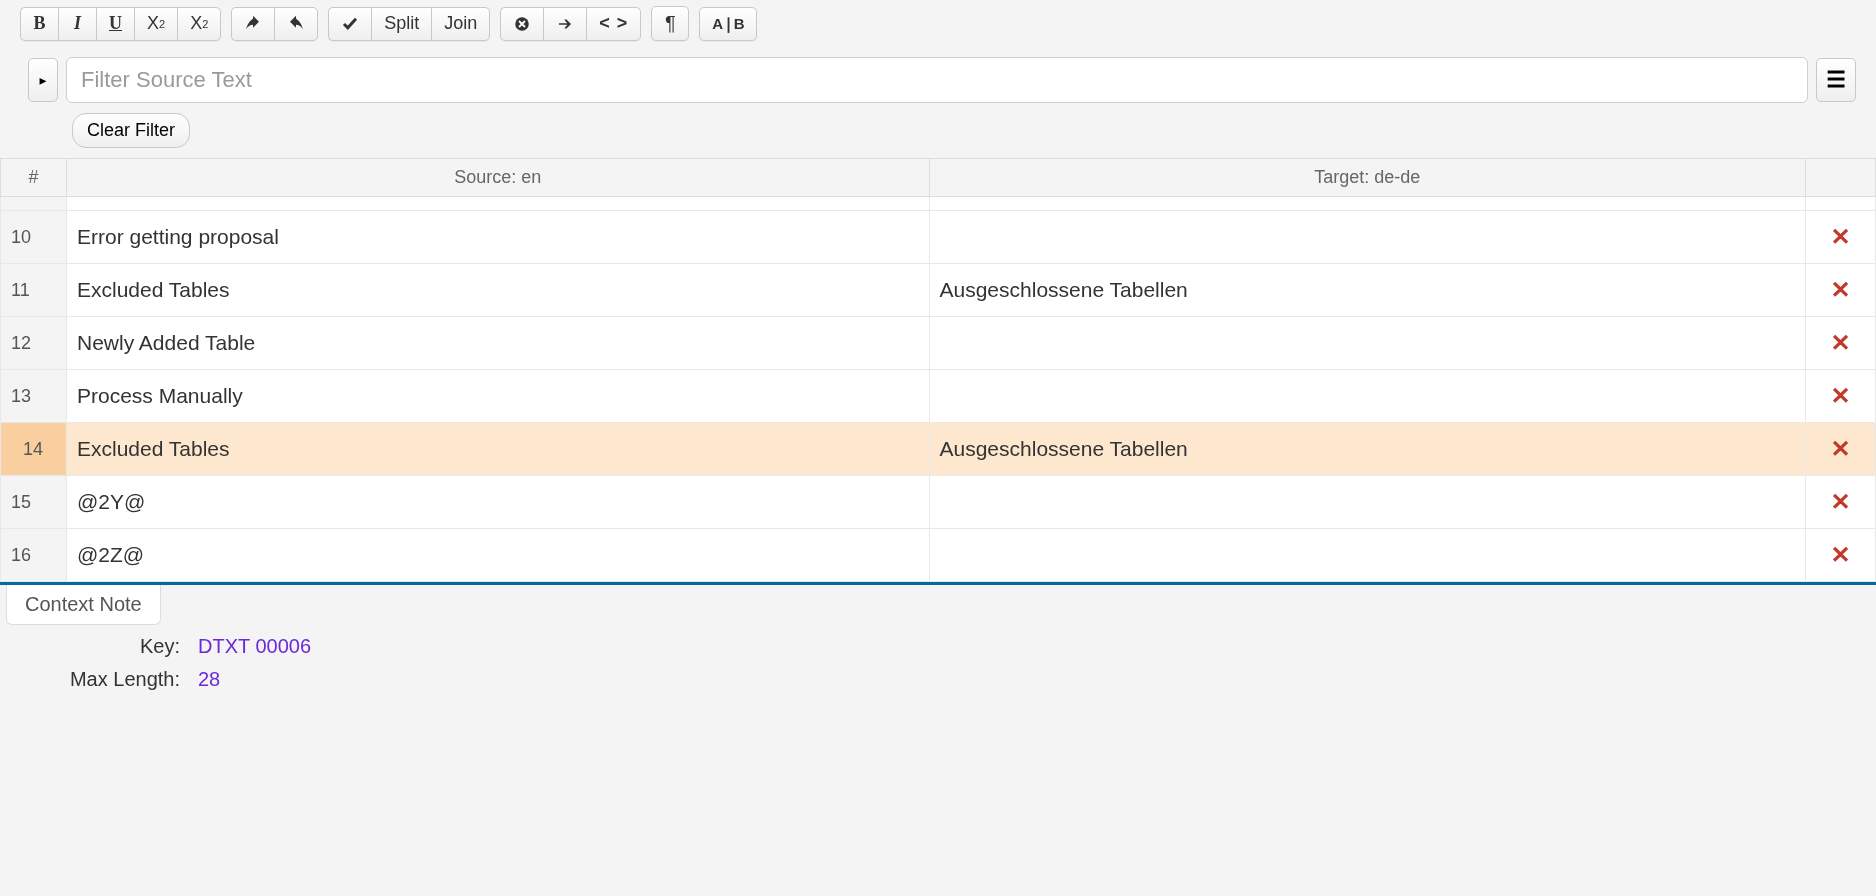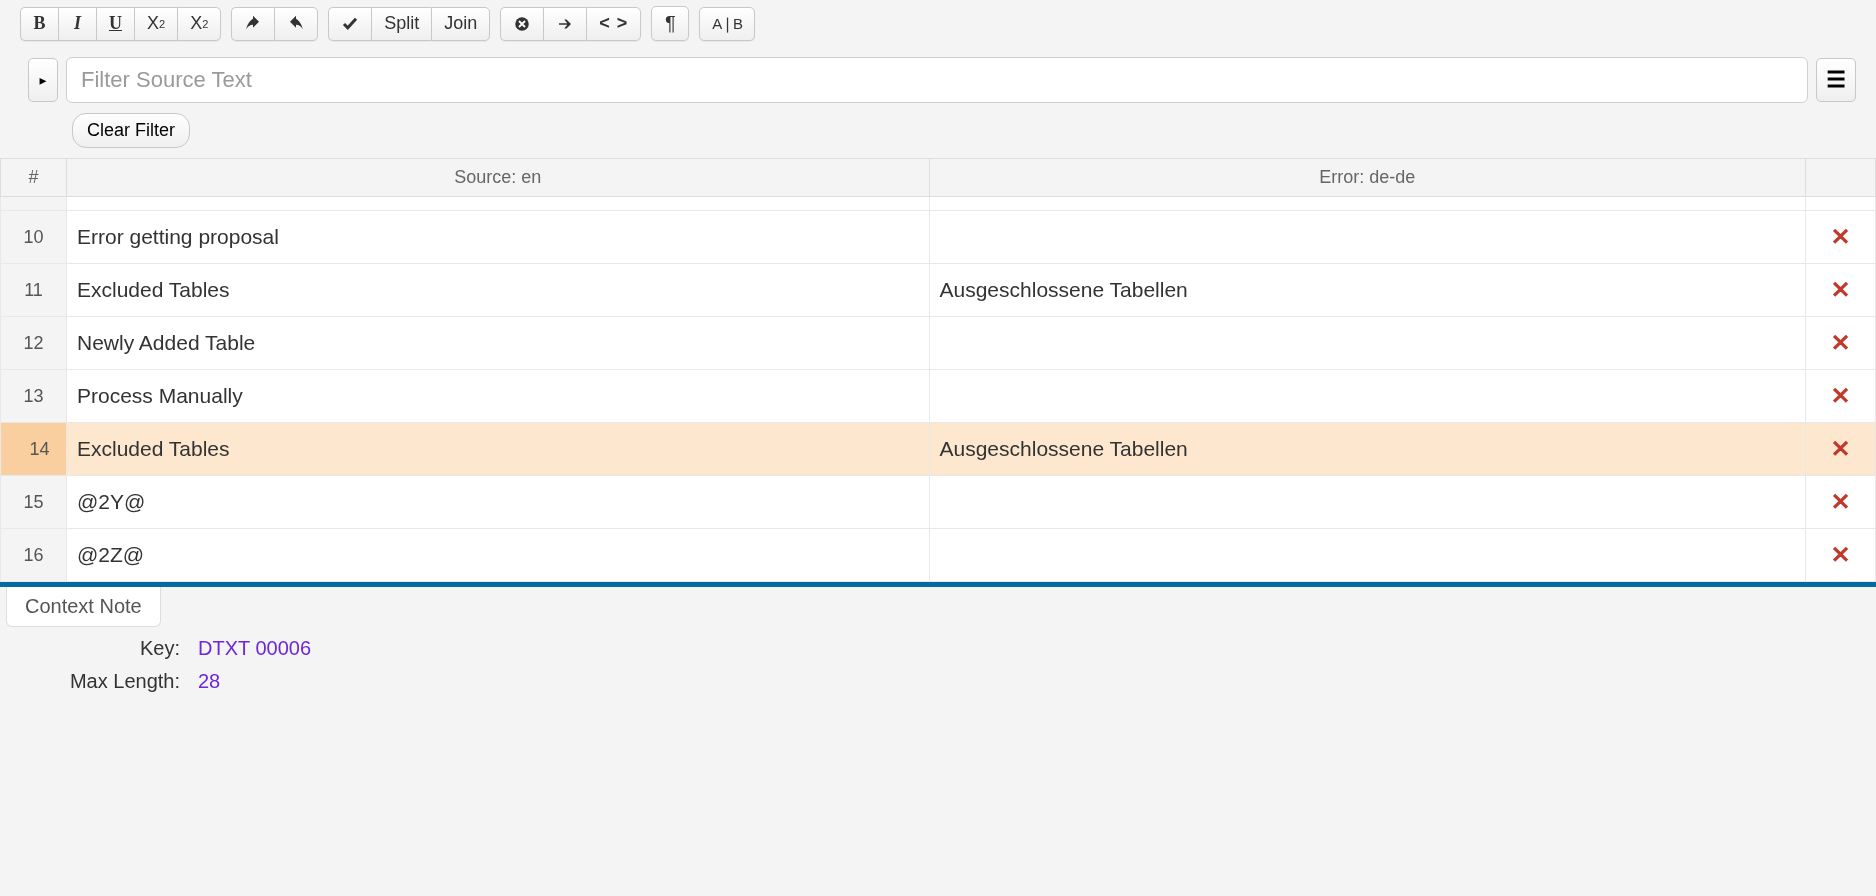--- a/index.html
+++ b/index.html
@@ -111,21 +111,21 @@
   .grid th.act-col { width: 70px; }
   .grid td {
     border: 1px solid #e8e8e8;
     padding: 12px 10px;
     font-size: 21px;
     color: #333;
     vertical-align: middle;
   }
   .grid td.num {
     background: #f4f4f4;
-    text-align: center;
+    text-align: left;
     color: #555;
     font-size: 18px;
     width: 66px;
   }
   .grid td.act {
     text-align: center;
     width: 70px;
   }
   .grid tr.selected td { background: #fde7cf; }
   .grid tr.selected td.num { background: #f9cf9f; padding-left: 22px; }
@@ -133,21 +133,21 @@
 
   .x-icon {
     color: #c0392b;
     font-size: 24px;
     font-weight: 700;
     cursor: pointer;
     display:inline-block;
   }
 
   .bottom {
-    border-top: 5px solid #0369a1;
+    border-top: 3px solid #0369a1;
     background: #f4f4f4;
   }
   .tab {
     display: inline-block;
     background: #fff;
     border: 1px solid #ddd;
     border-top: none;
     border-bottom-left-radius: 6px;
     border-bottom-right-radius: 6px;
     padding: 8px 18px;
@@ -223,21 +223,21 @@
     <button class="btn" style="font-weight:700; letter-spacing:1px;">&lt; &gt;</button>
   </div>
 
   <div class="btn-group">
     <button class="btn">
       <span style="font-size:20px;">¶</span>
     </button>
   </div>
 
   <div class="btn-group">
-    <button class="btn" style="font-weight:400;font-size:15px;letter-spacing:-1px;">A❘B</button>
+    <button class="btn" style="font-weight:700;font-size:15px;letter-spacing:-1px;">A❘B</button>
   </div>
 </div>
 
 <div class="filter-row">
   <button class="expand-btn">
     <span>▸</span>
   </button>
   <input class="filter-input" placeholder="Filter Source Text" style="">
   <button class="list-btn">
     <span>☰</span>
@@ -246,21 +246,21 @@
 
 <div class="clear-row">
   <button class="clear-btn">Clear Filter</button>
 </div>
 
 <table class="grid">
   <thead>
     <tr>
       <th class="num-col">#</th>
       <th style="width:46%;margin-top:21px;">Source: en</th>
-      <th>Error: de-de</th>
+      <th>Target: de-de</th>
       <th class="act-col"></th>
     </tr>
   </thead>
   <tbody id="grid-body">
     <tr class="blank">
         <td class="num"></td>
         <td></td>
         <td></td>
         <td></td>
       </tr>

